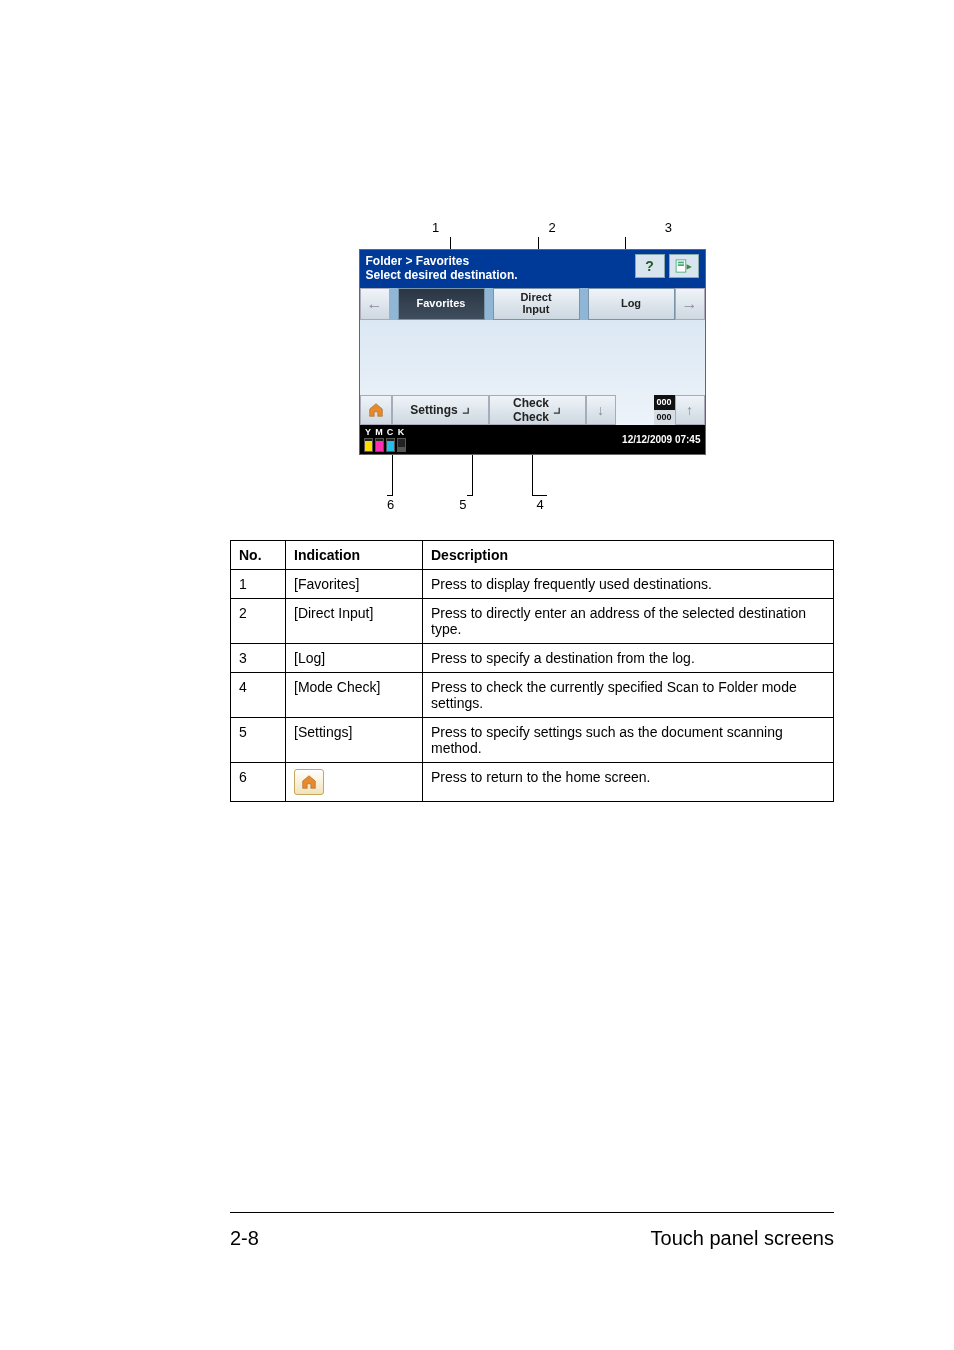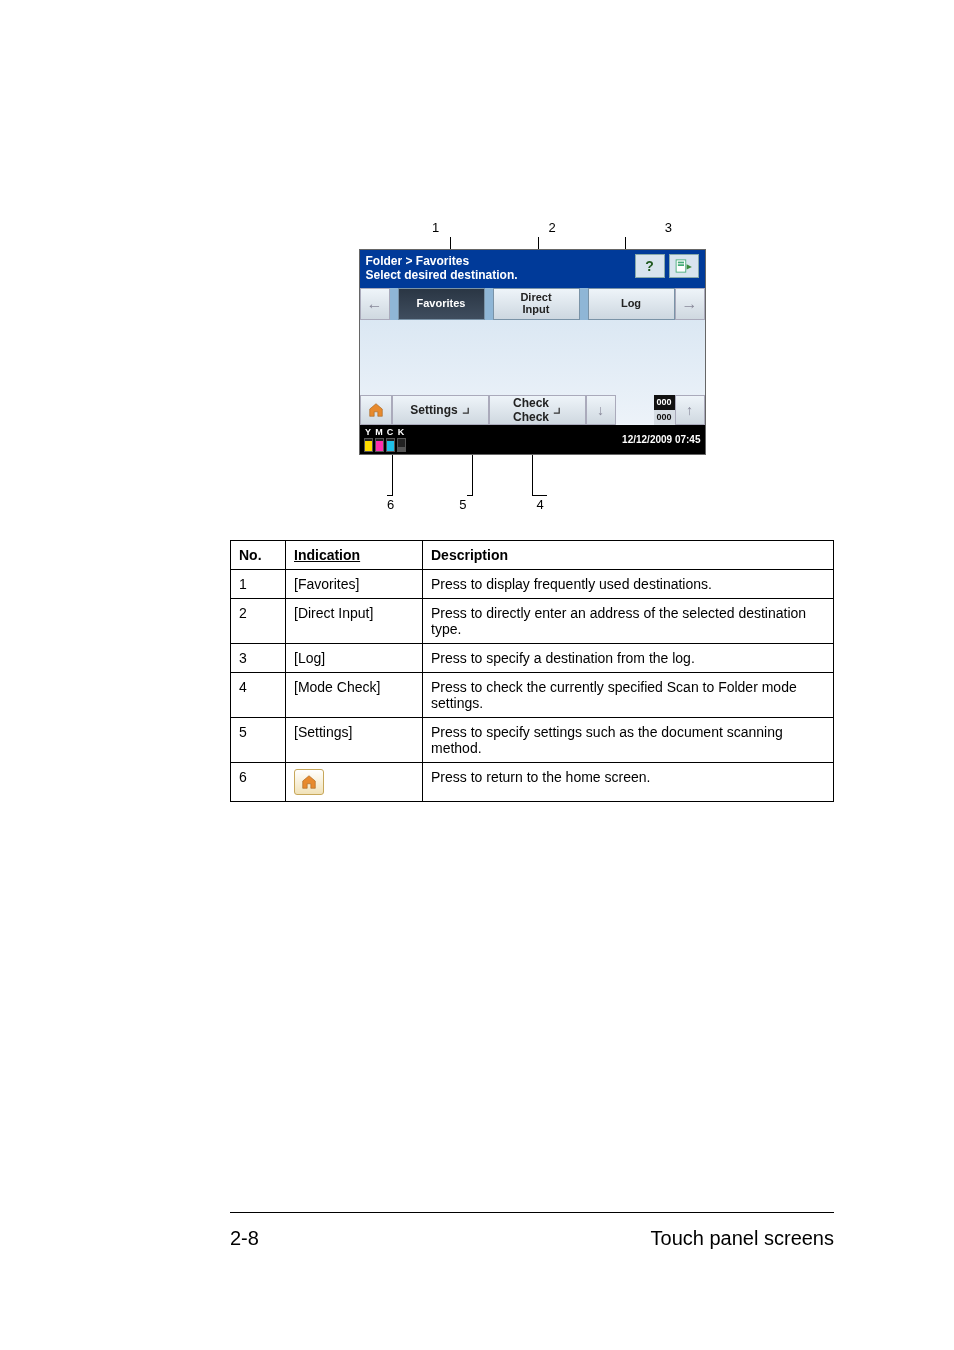--- a/index.html
+++ b/index.html
@@ -223,21 +223,21 @@
     margin-top: 6px;
   }
   table.desc th, table.desc td {
     border: 1px solid #000;
     padding: 6px 8px;
     text-align: left;
     vertical-align: top;
   }
   table.desc th { font-weight: bold; }
   .no-col   { width: 38px; }
-  .ind-col  { width: 120px; text-decoration: underline; }
+  .ind-col  { width: 120px; }
   .home-glyph {
     display:inline-flex;
     width:28px;height:24px;
     align-items:center;justify-content:center;
     border:1px solid #c7a75a;
     background:linear-gradient(#fff,#f1e2b8);
     border-radius:3px;
   }
 
   

